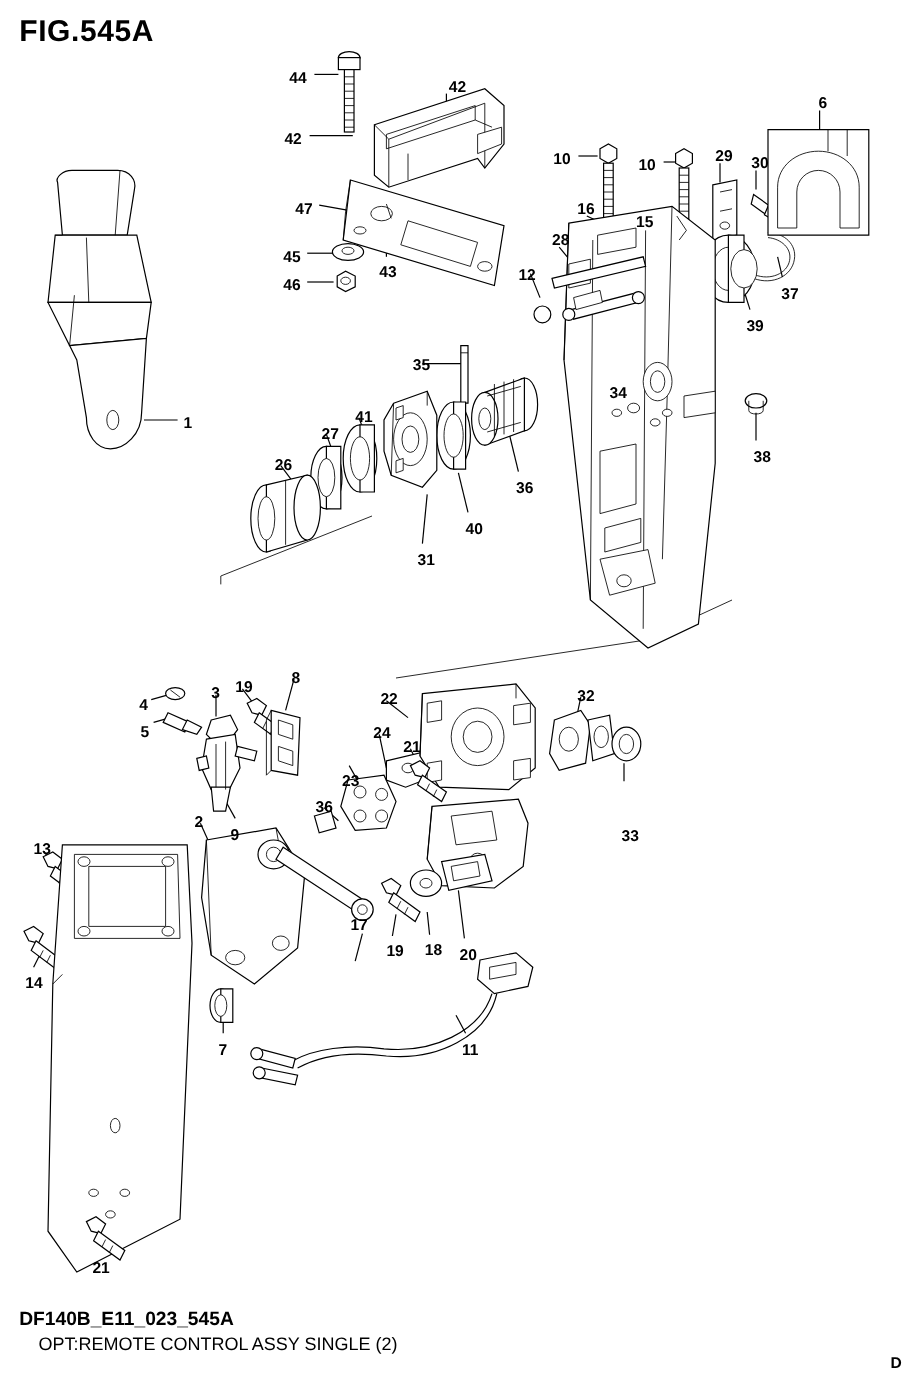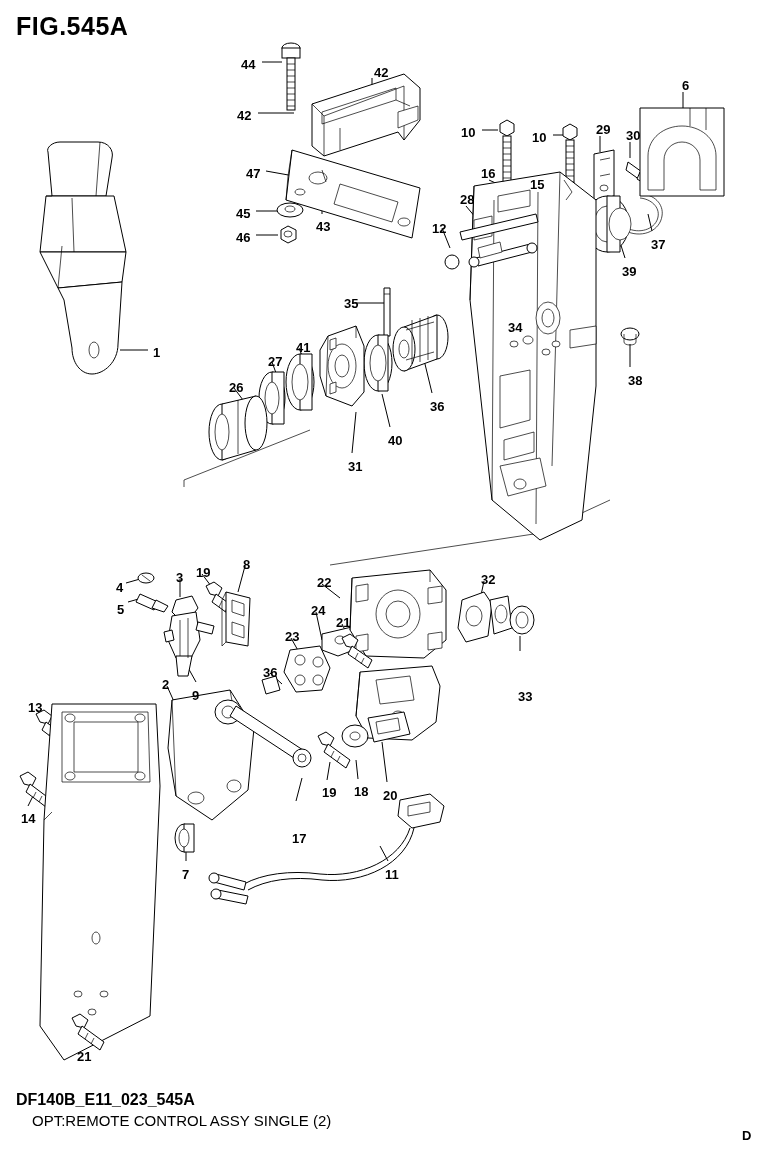--- a/index.html
+++ b/index.html
@@ -551,31 +551,31 @@
       <div class="callout" style="left: 348px; top: 460px;">31</div>
       <div class="callout" style="left: 196px; top: 566px;">19</div>
       <div class="callout" style="left: 243px; top: 558px;">8</div>
       <div class="callout" style="left: 317px; top: 576px;">22</div>
       <div class="callout" style="left: 481px; top: 573px;">32</div>
       <div class="callout" style="left: 116px; top: 581px;">4</div>
       <div class="callout" style="left: 176px; top: 571px;">3</div>
       <div class="callout" style="left: 117px; top: 603px;">5</div>
       <div class="callout" style="left: 311px; top: 604px;">24</div>
       <div class="callout" style="left: 336px; top: 616px;">21</div>
-      <div class="callout" style="left: 285px; top: 630px;">23</div>
+      <div class="callout" style="left: 285px; top: 644px;">23</div>
       <div class="callout" style="left: 518px; top: 658px; margin-top: 32px;">33</div>
       <div class="callout" style="left: 263px; top: 666px;">36</div>
       <div class="callout" style="left: 162px; top: 678px;">2</div>
       <div class="callout" style="left: 192px; top: 689px;">9</div>
       <div class="callout" style="left: 28px; top: 701px;">13</div>
       <div class="callout" style="left: 21px; top: 812px;">14</div>
       <div class="callout" style="left: 322px; top: 786px;">19</div>
       <div class="callout" style="left: 354px; top: 785px;">18</div>
       <div class="callout" style="left: 383px; top: 789px;">20</div>
-      <div class="callout" style="left: 292px; top: 832px;">17</div>
+      <div class="callout" style="left: 292px; top: 764px;">17</div>
       <div class="callout" style="left: 182px; top: 868px;">7</div>
       <div class="callout" style="left: 385px; top: 868px;">11</div>
       <div class="callout" style="left: 77px; top: 1050px;">21</div>
     </div>
 
   <div id="footer-code">DF140B_E11_023_545A</div>
   <div id="footer-desc">OPT:REMOTE CONTROL ASSY SINGLE (2)</div>
   <div id="footer-rev">D</div>
 
 </div>

